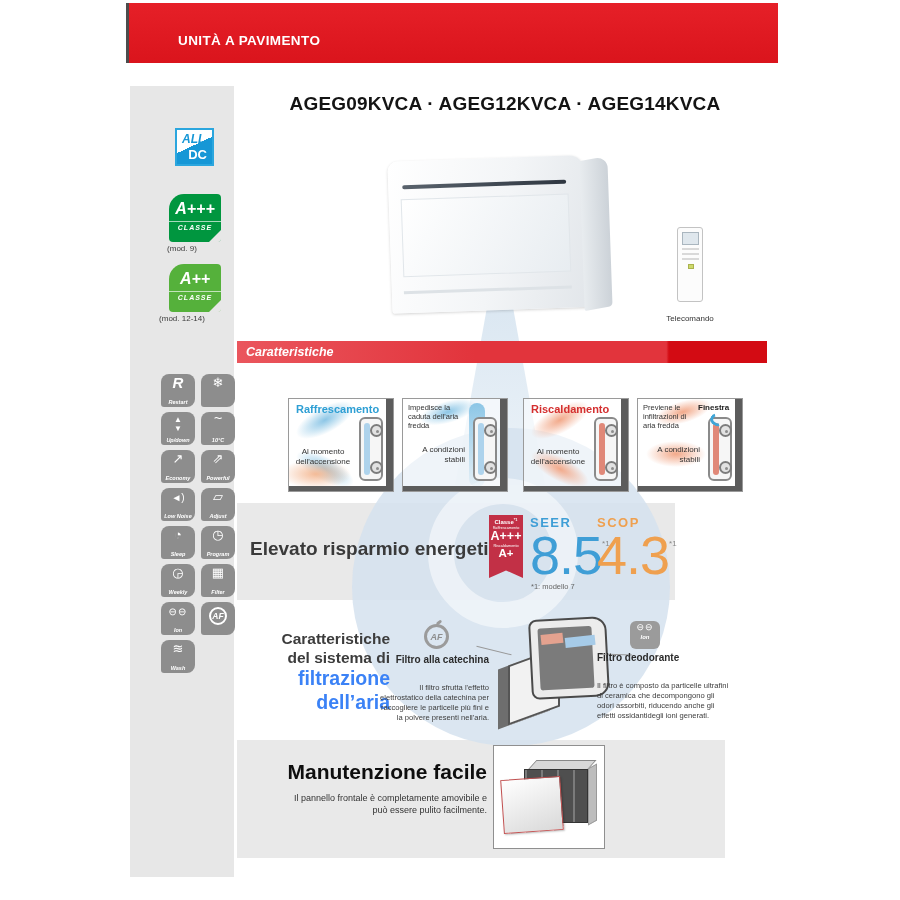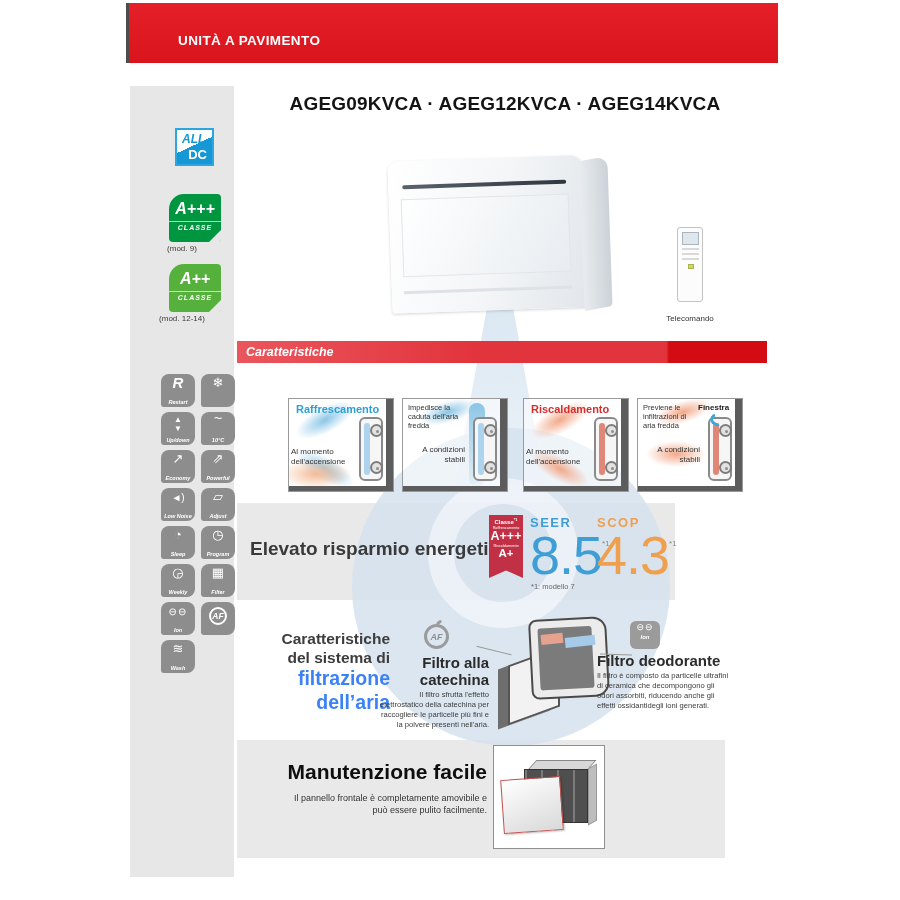--- a/index.html
+++ b/index.html
@@ -98,21 +98,21 @@
   .flow.o{background:radial-gradient(closest-side,#f2a98a,rgba(242,169,138,0));}
   .flow.w{background:radial-gradient(closest-side,#f4bb97,rgba(244,187,151,0));}
   .fl-top{left:4px;top:8px;width:64px;height:26px;transform:rotate(-28deg);}
   .fl-bot{left:4px;top:58px;width:64px;height:24px;transform:rotate(28deg);}
   .fl-warm{left:-8px;top:60px;width:70px;height:30px;}
   .fl-sheet-b{position:absolute;left:66px;top:4px;width:16px;height:84px;
               background:linear-gradient(180deg,#8cc6e6,rgba(140,198,230,.08));border-radius:8px;}
   .fl-drift{left:16px;top:2px;width:58px;height:22px;transform:rotate(-16deg);}
   .fl-mid{left:8px;top:42px;width:60px;height:26px;}
   .cap{position:absolute;font-size:8px;color:#333;line-height:1.25;white-space:pre-line;}
-  .cap-on{left:2px;top:48px;width:64px;}
+  .cap-on{left:2px;top:48px;width:64px;text-align:center;}
   .cap-stable{left:4px;top:46px;width:58px;text-align:right;}
   .topnote{position:absolute;left:5px;top:4px;width:56px;font-size:7.5px;color:#333;line-height:1.2;}
   .finestra{position:absolute;left:60px;top:4px;font-size:8px;font-weight:bold;color:#222;}
   .win-arrow{position:absolute;left:72px;top:15px;width:14px;height:12px;border:3px solid transparent;
              border-left-color:#3fa6d8;border-bottom-color:#3fa6d8;border-radius:50%;transform:rotate(30deg);}
 
   
   .energy-band{left:237px;top:503px;width:438px;height:97px;background:#e9e9e9;}
   .energy-heading{position:absolute;left:13px;top:35px;font-size:19px;font-weight:bold;color:#3a3a3a;}
   .ribbon{position:absolute;left:252px;top:12px;width:34px;height:63px;background:#c23046;color:#fff;text-align:center;
@@ -133,21 +133,21 @@
 
   
   .filt-heading{left:240px;top:630px;width:150px;text-align:right;line-height:1.2;}
   .filt-heading .h1{display:block;font-size:15.5px;font-weight:bold;color:#3c3c3c;white-space:pre-line;}
   .filt-heading .h2{display:block;font-size:19.5px;font-weight:bold;color:#3b82f6;white-space:pre-line;}
   .af-icon{left:424px;top:624px;width:25px;height:25px;border:3px solid #9b9b9b;border-radius:50%;
            text-align:center;font-size:9px;font-weight:bold;font-style:italic;color:#8f8f8f;line-height:20px;}
   .af-icon::after{content:'';position:absolute;left:9px;top:-6px;width:6px;height:3px;background:#9b9b9b;
                   border-radius:2px;transform:rotate(-40deg);}
   .catechin{left:376px;top:654px;width:113px;text-align:right;}
-  .filter-title{font-size:15px;font-weight:bold;color:#2b2b2b;margin-bottom:2px;}
+  .filter-title{font-size:10px;font-weight:bold;color:#2b2b2b;margin-bottom:18px;}
   .filter-desc{font-size:7.6px;color:#3c3c3c;line-height:1.3;}
   .ion-icon{left:630px;top:621px;width:30px;height:28px;background:#9b9b9b;border-radius:6px;color:#fff;text-align:center;overflow:hidden;}
   .ion-icon .g{display:block;font-size:9px;letter-spacing:1px;line-height:1.4;}
   .ion-icon .fl{display:block;font-size:6px;font-style:italic;font-weight:bold;line-height:1;}
   .deodorant{left:597px;top:652px;width:132px;text-align:left;}
   .fx{left:498px;top:616px;width:132px;height:118px;}
   .fx-body{position:absolute;left:32px;top:2px;width:78px;height:80px;border:2px solid #4a4a4a;border-radius:8px 14px 14px 8px;
            background:#ececec;transform:rotate(-3deg);}
   .fx-face{position:absolute;left:7px;top:7px;right:13px;bottom:7px;background:#7b7b7b;border-radius:3px;}
   .fx-pink{position:absolute;left:10px;top:13px;width:22px;height:10px;background:#e4a28f;transform:rotate(-3deg);}

